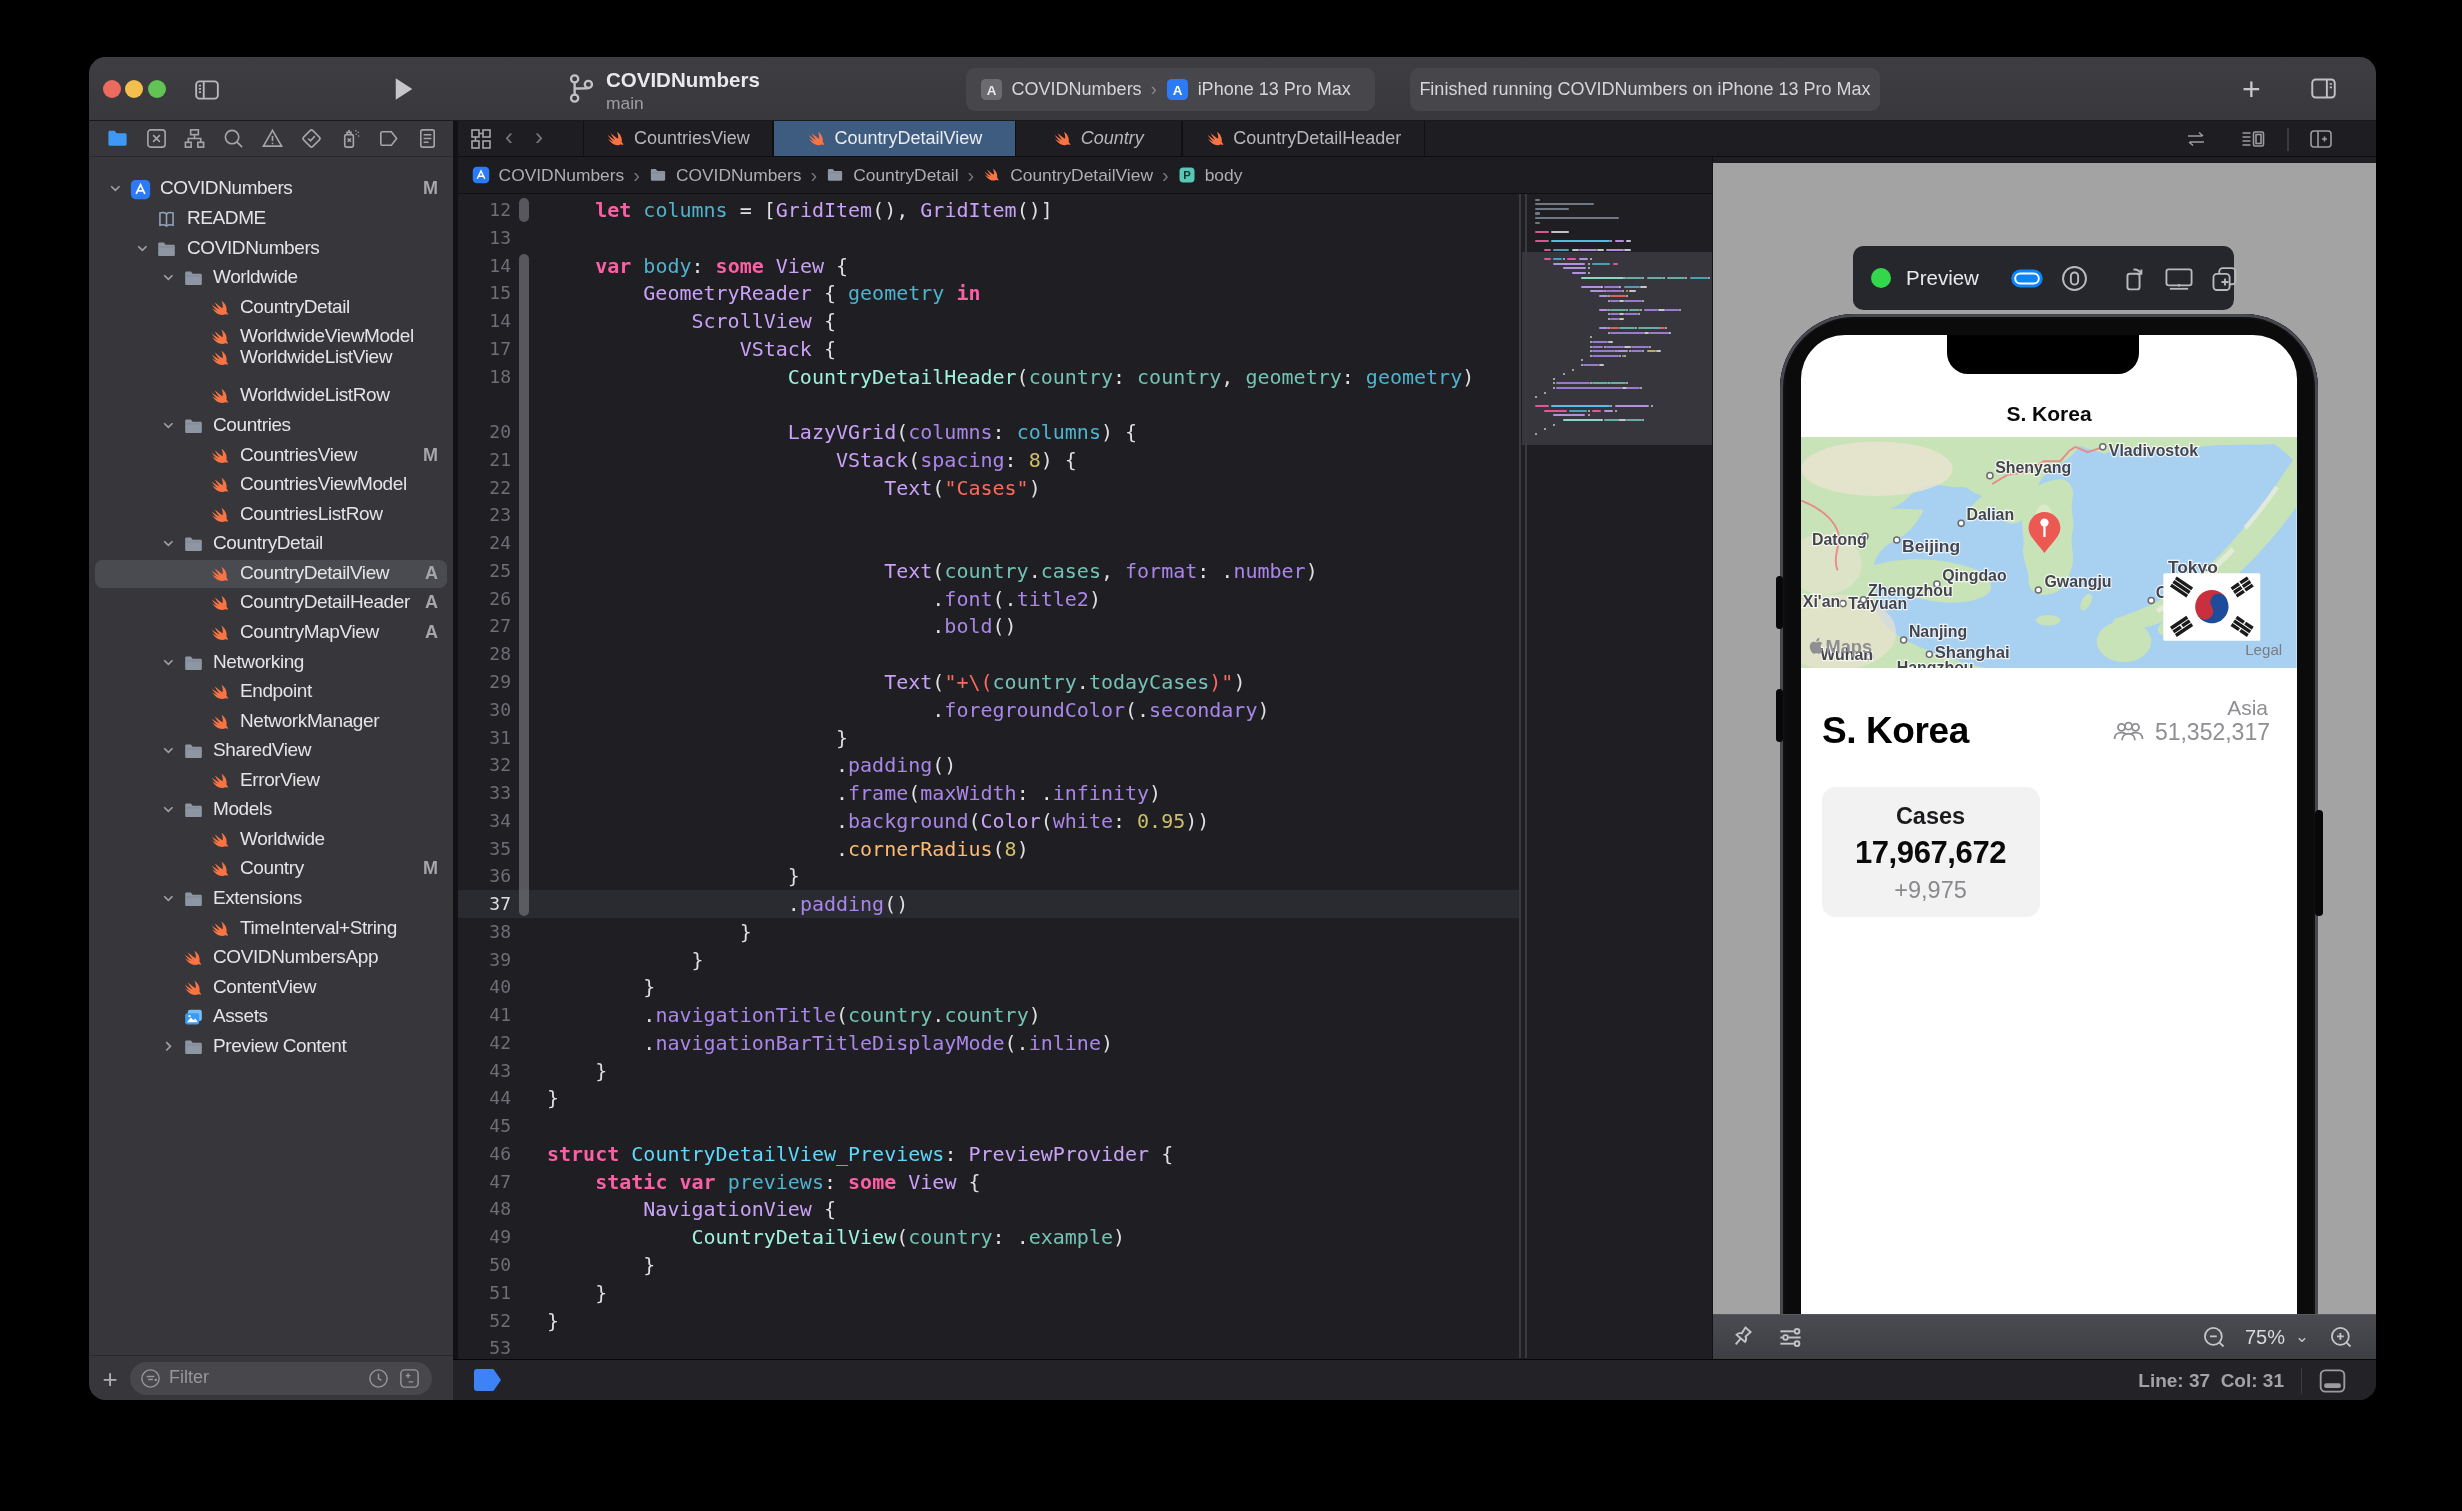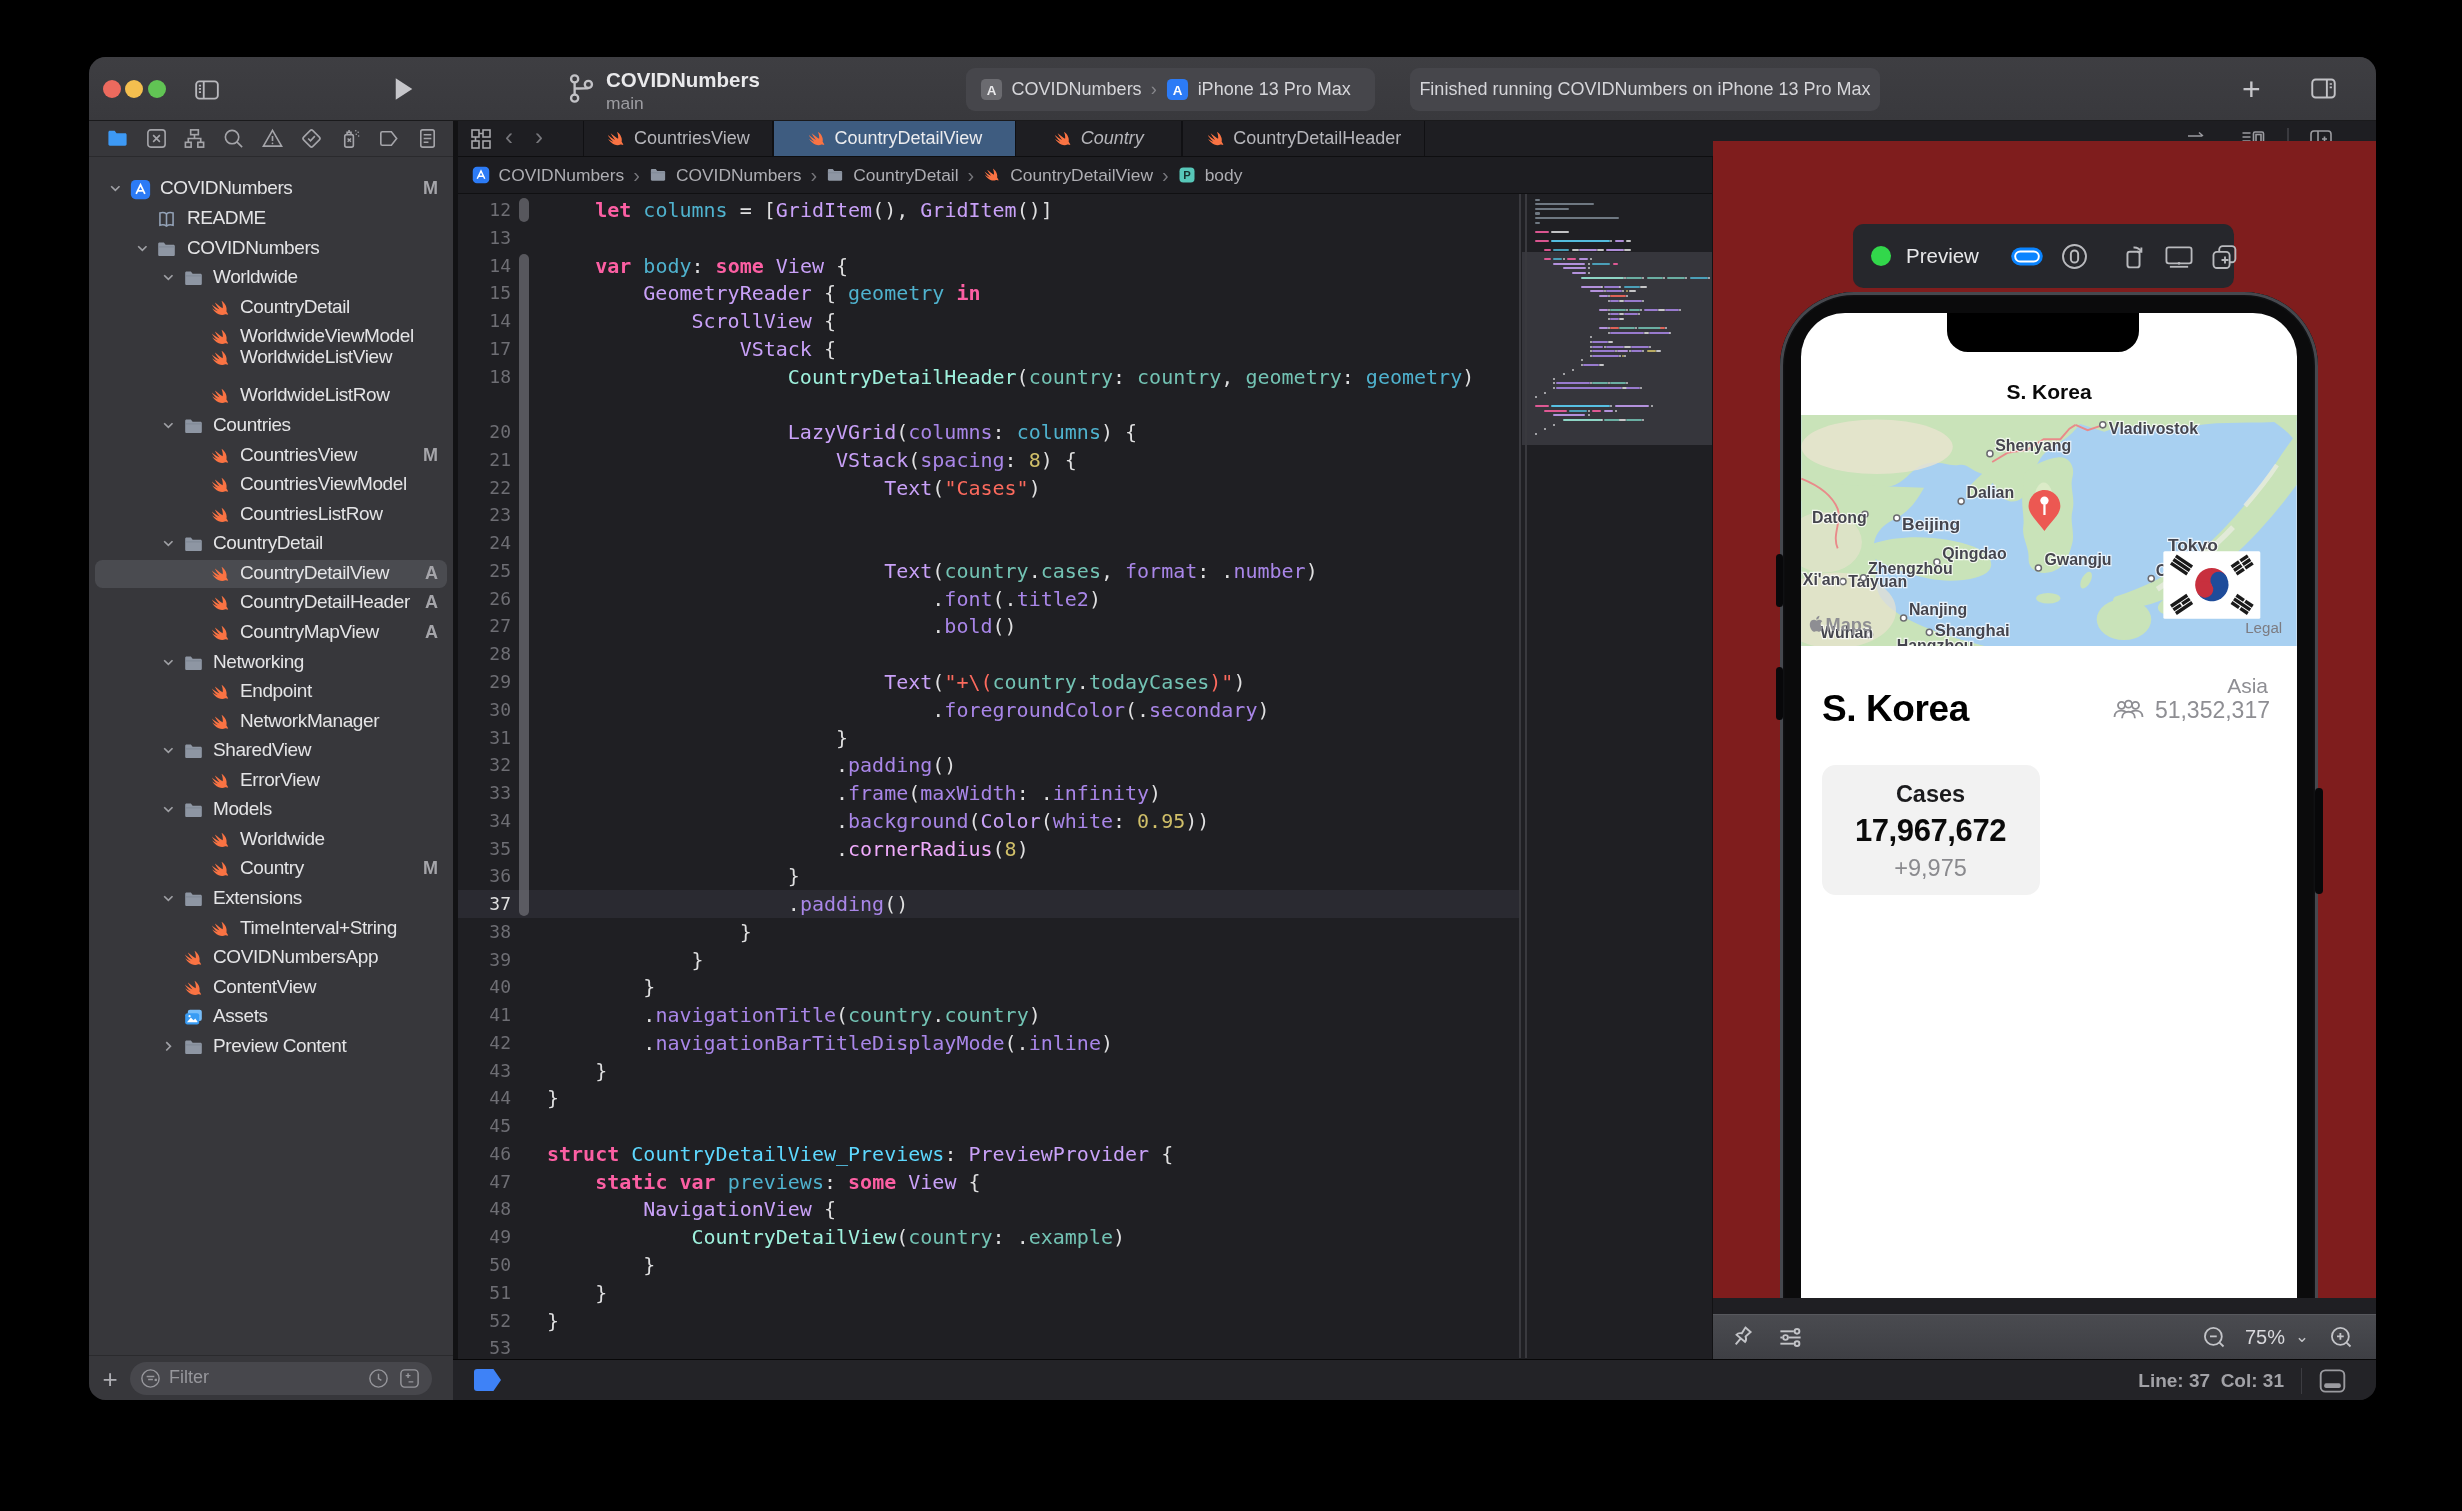--- a/index.html
+++ b/index.html
@@ -37,21 +37,21 @@
   .codeline .ltext { position:absolute; left:89px; top:0; }
   #curline { position:absolute; left:0; width:1062px; height:28px; background:#2A2A31; }
   .chbar { position:absolute; left:61px; width:10px; border-radius:5.3px; background:#77777D; opacity:.65; }
   
   #minimap-divider { position:absolute; left:1061px; top:0; width:1.5px; height:1164px; background:#39393E; }
   #minimap-divider2 { position:absolute; left:1067px; top:0; width:1.5px; height:1164px; background:#39393E; }
   #mviewport { position:absolute; left:1064px; top:58px; width:191px; height:193px; background:#36363C; }
   .mmark { position:absolute; height:2.3px; border-radius:1.1px; }
   #canvas-divider { position:absolute; left:1623px; top:100px; width:0.8px; height:1202px; background:#121214; }
   
-  #canvas { position:absolute; left:1624px; top:84px; width:663px; height:1157px; background:#7f1d1d; overflow:hidden; }
+  #canvas { position:absolute; left:1624px; top:106px; width:663px; height:1157px; background:#a3a3a3; overflow:hidden; }
   #canvasbar { position:absolute; left:1624px; top:1257px; width:663px; height:45px; background:linear-gradient(#4A4B50,#3E3F44); border-top:0.8px solid #57585D; }
   #statusbar { position:absolute; left:364px; top:1302px; width:1923px; height:42px; background:#232327; border-top:1.5px solid #070708; }
   #ctoolbar { position:absolute; left:140px; top:83px; width:381px; height:64px; background:#26272C; border-radius:10.6px; display:flex; align-items:center; padding:0 18px; gap:15px; }
   .csep { width:1.5px; height:38px; background:#45464B; }
   
   #phone { position:absolute; left:67px; top:151px; width:538px; height:1107px; background:#0B0B0C; border-radius:74px; box-shadow:inset 0 0 0 3px #46484E, inset 0 0 0 4.5px #101113; }
   #screen { position:absolute; left:21px; top:20.5px; width:496px; height:1086px; background:#fff; border-radius:44px 44px 0 0; overflow:hidden; }
   #notch { position:absolute; left:146px; top:0; width:192px; height:39px; background:#000; border-radius:0 0 21px 21px; }
   .sidebtn { position:absolute; width:7.6px; background:#08080a; border-radius:3.8px; }
   #navtitle { position:absolute; left:0; top:67px; width:496px; text-align:center; font-size:21px; font-weight:600; color:#0A0A0A; }
@@ -663,21 +663,21 @@
       <div class="codeline" style="top:363px"><span class="lnum" style="">25</span><span class="ltext"><span style="color:#DFDFE0">                            </span><span style="color:#C9A1F8">Text</span><span style="color:#DFDFE0">(</span><span style="color:#73C3B4">country</span><span style="color:#DFDFE0">.</span><span style="color:#73C3B4">cases</span><span style="color:#DFDFE0">, </span><span style="color:#A986E8">format</span><span style="color:#DFDFE0">: .</span><span style="color:#A986E8">number</span><span style="color:#DFDFE0">)</span></span></div>
       <div class="codeline" style="top:391px"><span class="lnum" style="">26</span><span class="ltext"><span style="color:#DFDFE0">                                .</span><span style="color:#A986E8">font</span><span style="color:#DFDFE0">(.</span><span style="color:#A986E8">title2</span><span style="color:#DFDFE0">)</span></span></div>
       <div class="codeline" style="top:418px"><span class="lnum" style="">27</span><span class="ltext"><span style="color:#DFDFE0">                                .</span><span style="color:#A986E8">bold</span><span style="color:#DFDFE0">()</span></span></div>
       <div class="codeline" style="top:446px"><span class="lnum" style="">28</span><span class="ltext"></span></div>
       <div class="codeline" style="top:474px"><span class="lnum" style="">29</span><span class="ltext"><span style="color:#DFDFE0">                            </span><span style="color:#C9A1F8">Text</span><span style="color:#DFDFE0">(</span><span style="color:#FC6A5D">"+\(</span><span style="color:#73C3B4">country</span><span style="color:#DFDFE0">.</span><span style="color:#73C3B4">todayCases</span><span style="color:#FC6A5D">)"</span><span style="color:#DFDFE0">)</span></span></div>
       <div class="codeline" style="top:502px"><span class="lnum" style="">30</span><span class="ltext"><span style="color:#DFDFE0">                                .</span><span style="color:#A986E8">foregroundColor</span><span style="color:#DFDFE0">(.</span><span style="color:#A986E8">secondary</span><span style="color:#DFDFE0">)</span></span></div>
       <div class="codeline" style="top:530px"><span class="lnum" style="">31</span><span class="ltext"><span style="color:#DFDFE0">                        }</span></span></div>
       <div class="codeline" style="top:557px"><span class="lnum" style="">32</span><span class="ltext"><span style="color:#DFDFE0">                        .</span><span style="color:#A986E8">padding</span><span style="color:#DFDFE0">()</span></span></div>
       <div class="codeline" style="top:585px"><span class="lnum" style="">33</span><span class="ltext"><span style="color:#DFDFE0">                        .</span><span style="color:#A986E8">frame</span><span style="color:#DFDFE0">(</span><span style="color:#A986E8">maxWidth</span><span style="color:#DFDFE0">: .</span><span style="color:#A986E8">infinity</span><span style="color:#DFDFE0">)</span></span></div>
       <div class="codeline" style="top:613px"><span class="lnum" style="">34</span><span class="ltext"><span style="color:#DFDFE0">                        .</span><span style="color:#A986E8">background</span><span style="color:#DFDFE0">(</span><span style="color:#C9A1F8">Color</span><span style="color:#DFDFE0">(</span><span style="color:#A986E8">white</span><span style="color:#DFDFE0">: </span><span style="color:#D0BF69">0.95</span><span style="color:#DFDFE0">))</span></span></div>
-      <div class="codeline" style="top:641px"><span class="lnum" style="">35</span><span class="ltext"><span style="color:#DFDFE0">                        .</span><span style="color:#f0abfc">cornerRadius</span><span style="color:#DFDFE0">(</span><span style="color:#D0BF69">8</span><span style="color:#DFDFE0">)</span></span></div>
+      <div class="codeline" style="top:641px"><span class="lnum" style="">35</span><span class="ltext"><span style="color:#DFDFE0">                        .</span><span style="color:#fdba74">cornerRadius</span><span style="color:#DFDFE0">(</span><span style="color:#D0BF69">8</span><span style="color:#DFDFE0">)</span></span></div>
       <div class="codeline" style="top:668px"><span class="lnum" style="">36</span><span class="ltext"><span style="color:#DFDFE0">                    }</span></span></div>
       <div class="codeline" style="top:696px"><span class="lnum" style="color:#DFDFE0">37</span><span class="ltext"><span style="color:#DFDFE0">                    .</span><span style="color:#A986E8">padding</span><span style="color:#DFDFE0">()</span></span></div>
       <div class="codeline" style="top:724px"><span class="lnum" style="">38</span><span class="ltext"><span style="color:#DFDFE0">                }</span></span></div>
       <div class="codeline" style="top:752px"><span class="lnum" style="">39</span><span class="ltext"><span style="color:#DFDFE0">            }</span></span></div>
       <div class="codeline" style="top:779px"><span class="lnum" style="">40</span><span class="ltext"><span style="color:#DFDFE0">        }</span></span></div>
       <div class="codeline" style="top:807px"><span class="lnum" style="">41</span><span class="ltext"><span style="color:#DFDFE0">        .</span><span style="color:#A986E8">navigationTitle</span><span style="color:#DFDFE0">(</span><span style="color:#73C3B4">country</span><span style="color:#DFDFE0">.</span><span style="color:#73C3B4">country</span><span style="color:#DFDFE0">)</span></span></div>
       <div class="codeline" style="top:835px"><span class="lnum" style="">42</span><span class="ltext"><span style="color:#DFDFE0">        .</span><span style="color:#A986E8">navigationBarTitleDisplayMode</span><span style="color:#DFDFE0">(.</span><span style="color:#A986E8">inline</span><span style="color:#DFDFE0">)</span></span></div>
       <div class="codeline" style="top:863px"><span class="lnum" style="">43</span><span class="ltext"><span style="color:#DFDFE0">    }</span></span></div>
       <div class="codeline" style="top:890px"><span class="lnum" style="">44</span><span class="ltext"><span style="color:#DFDFE0">}</span></span></div>
       <div class="codeline" style="top:918px"><span class="lnum" style="">45</span><span class="ltext"></span></div>

